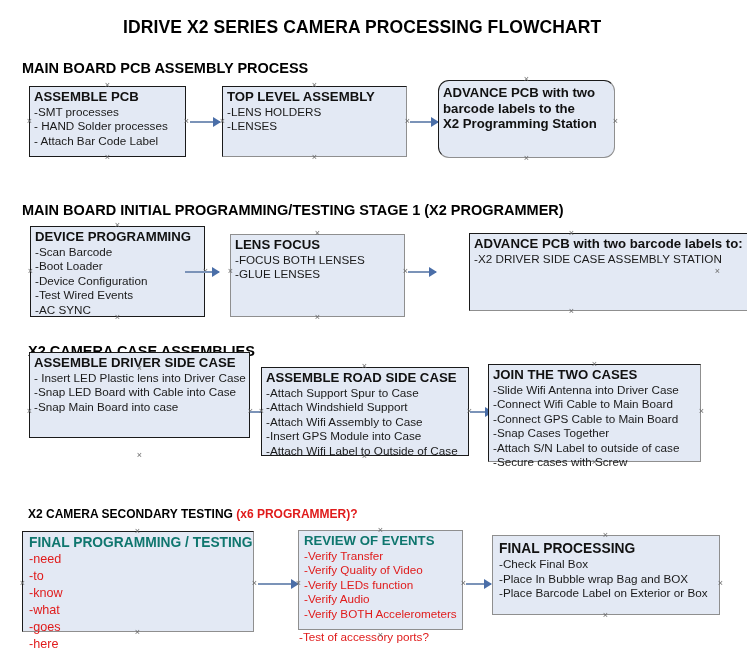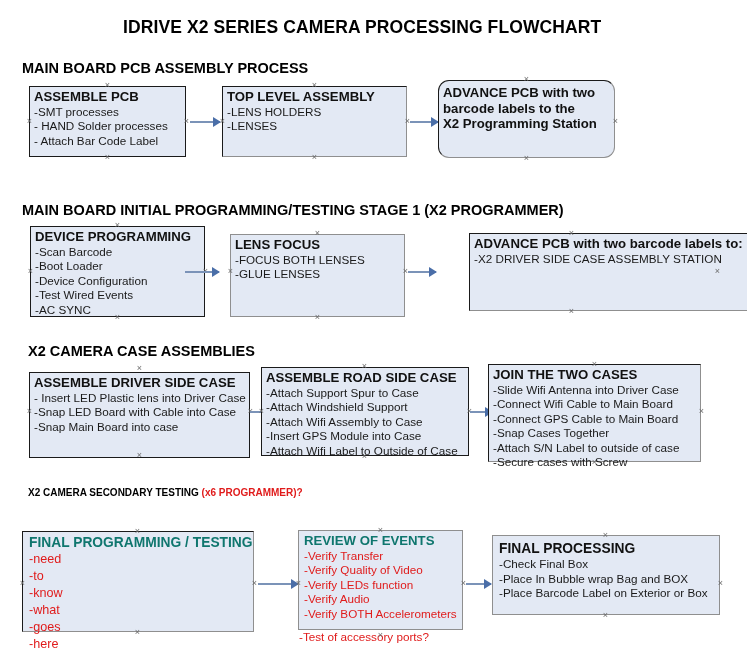--- a/index.html
+++ b/index.html
@@ -243,21 +243,21 @@
     </div>
   </div>
   <div class="xmark" style="left:568px; top:230px;"></div>
   <div class="xmark" style="left:568px; top:308px;"></div>
   <div class="xmark" style="left:714px; top:268px;"></div>
 
   <div class="section-header" style="left:28px; top:343px;">
     <span>X2 CAMERA CASE ASSEMBLIES</span>
   </div>
 
-  <div class="box dark-border" style="left:29px; top:372px; width:221px; height:86px;">
+  <div class="box dark-border" style="left:29px; top:352px; width:221px; height:86px;">
     <div class="box-inner">
       <div class="box-title">ASSEMBLE DRIVER SIDE CASE</div>
       <div class="box-line">- Insert LED Plastic lens into Driver Case</div>
       <div class="box-line">-Snap LED Board with Cable into Case</div>
       <div class="box-line">-Snap Main Board into case</div>
     </div>
   </div>
   <div class="xmark" style="left:136px; top:365px;"></div>
   <div class="xmark" style="left:136px; top:452px;"></div>
   <div class="xmark" style="left:26px; top:408px;"></div>
@@ -296,21 +296,21 @@
       <div class="box-line">-Connect GPS Cable to Main Board</div>
       <div class="box-line">-Snap Cases Together</div>
       <div class="box-line">-Attach S/N Label to outside of case</div>
       <div class="box-line">-Secure cases with Screw</div>
     </div>
   </div>
   <div class="xmark" style="left:591px; top:361px;"></div>
   <div class="xmark" style="left:591px; top:459px;"></div>
   <div class="xmark" style="left:698px; top:408px;"></div>
 
-  <div class="section-header" style="left:28px; top:487px; font-size:10px;">
+  <div class="section-header" style="left:28px; top:507px; font-size:12px;">
     <span>X2 CAMERA SECONDARY TESTING </span><span class="accent">(x6 PROGRAMMER)?</span>
   </div>
 
   <div class="box mixed-border" style="left:22px; top:531px; width:232px; height:101px;">
     <div class="box-inner" style="left:6px;">
       <div class="box-title big red">FINAL PROGRAMMING / TESTING</div>
       <div class="box-line big red">-need</div>
       <div class="box-line big red">-to</div>
       <div class="box-line big red">-know</div>
       <div class="box-line big red">-what</div>

